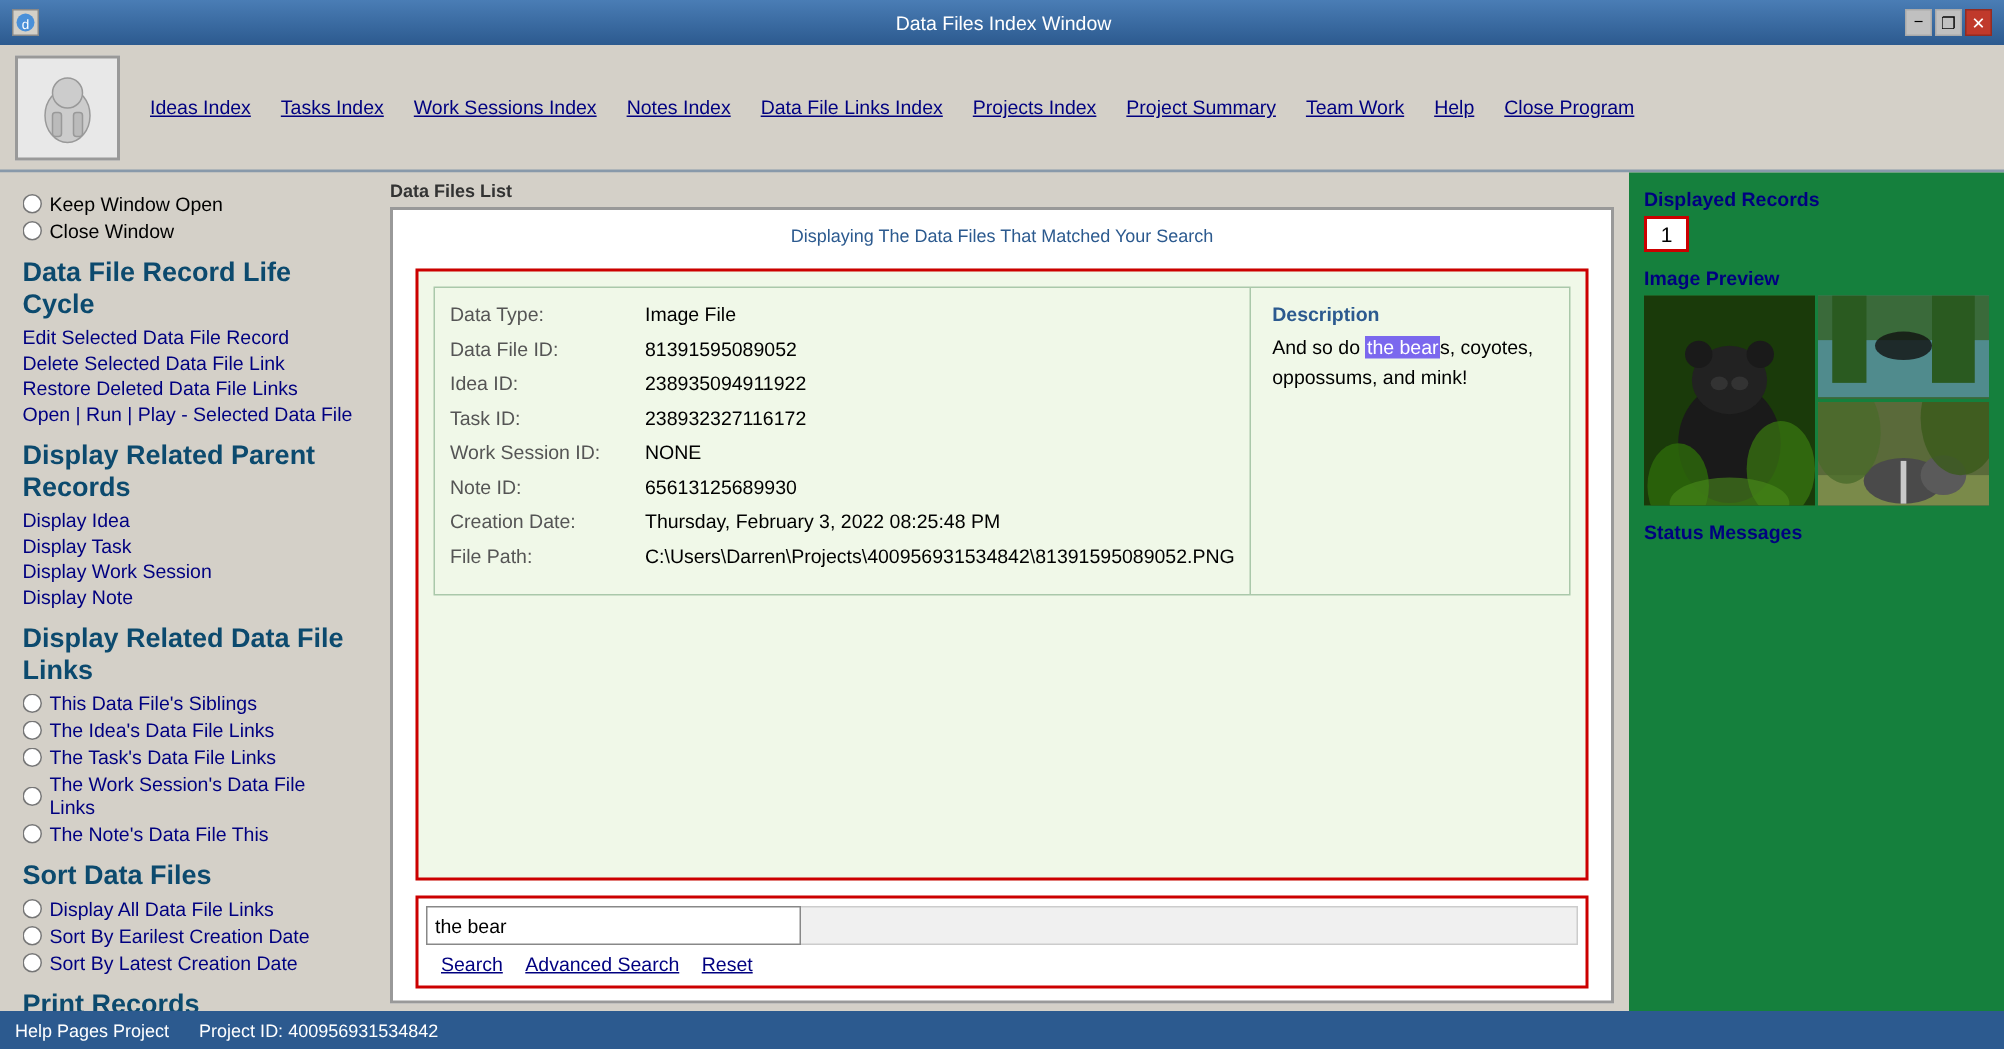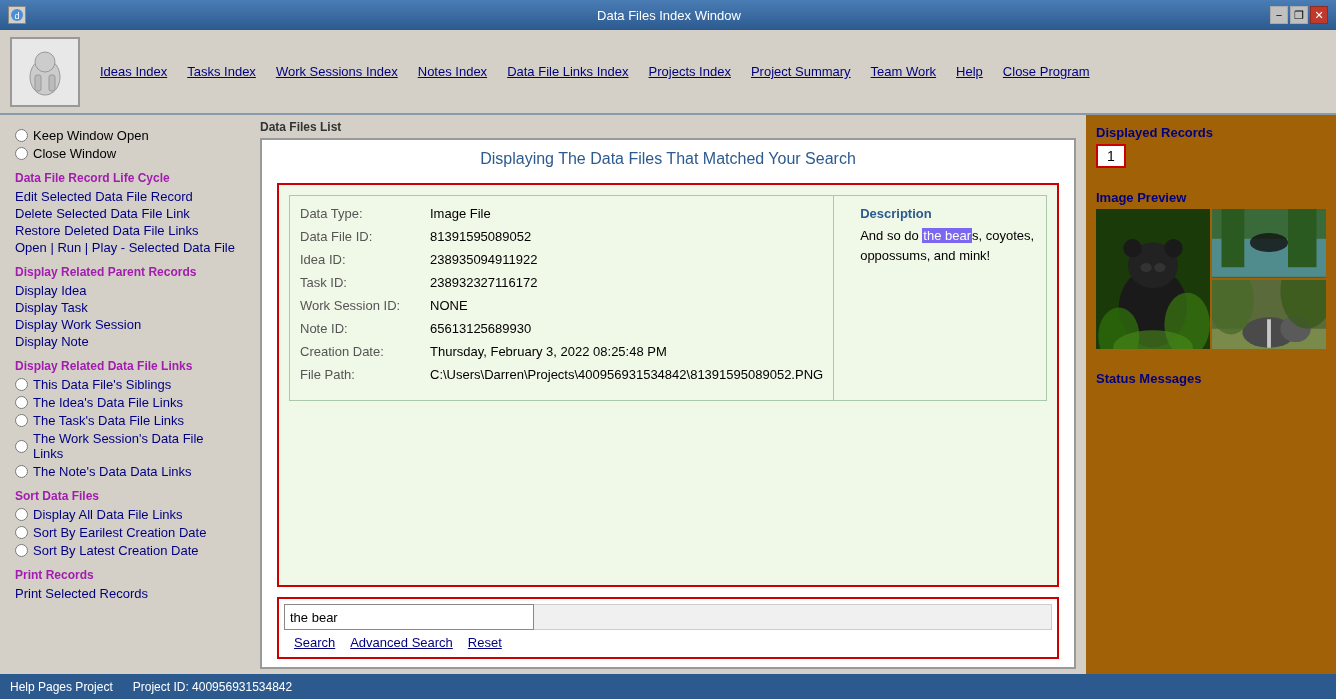--- a/index.html
+++ b/index.html
@@ -68,21 +68,21 @@
       background: #d4d0c8;
       flex-shrink: 0;
       overflow-y: auto;
     }
     .sidebar-item {
       display: flex; align-items: center; gap: 5px;
       margin: 3px 0; font-size: 13px;
     }
     .sidebar-item input[type="radio"] { cursor: pointer; }
     .sidebar-link { color: #000080; text-decoration: none; cursor: pointer; font-size: 13px; }
-    .sidebar-section-title { font-weight: bold; color: #a21caf; margin: 10px 0 4px 0; font-size: 12px; }
+    .sidebar-section-title { font-weight: bold; color: #0c4a6e; margin: 10px 0 4px 0; font-size: 18px; }
     .sidebar-plain-link { color: #000080; text-decoration: none; cursor: pointer; font-size: 13px; display: block; margin: 2px 0; }
 
     
     .content-area {
       flex: 1;
       padding: 5px 10px;
       display: flex;
       flex-direction: column;
     }
     .data-files-list-label {
@@ -90,36 +90,36 @@
     }
     .content-panel {
       border: 2px solid #999;
       background: white;
       flex: 1;
       display: flex;
       flex-direction: column;
     }
     .content-title {
       text-align: center;
-      font-size: 16px;
+      font-size: 12px;
       color: #2c5a8f;
       padding: 10px;
       font-weight: normal;
     }
     .record-outer {
       border: 2px solid #cc0000;
       margin: 5px 15px;
       background: #f0f8e8;
       padding: 10px;
       flex: 1;
     }
     .record-inner {
       display: grid;
       grid-template-columns: 1fr 1fr;
-      gap: 16px;
+      gap: 4px;
       border: 1px solid #aac8aa;
       background: #f0f8e8;
     }
     .record-left { padding: 10px; border-right: 1px solid #aac8aa; }
     .record-right { padding: 10px; }
     .field-row { display: flex; margin-bottom: 8px; }
     .field-label { color: #555; width: 130px; flex-shrink: 0; }
     .field-value { color: #000; }
     .desc-title { color: #2c5a8f; font-weight: bold; margin-bottom: 5px; }
     .desc-text { color: #000; line-height: 1.5; }
@@ -143,25 +143,25 @@
     .search-buttons { display: flex; gap: 5px; margin-top: 3px; padding-left: 5px; }
     .search-btn {
       color: #000080; text-decoration: underline;
       background: none; border: none; cursor: pointer; font-size: 13px; padding: 2px 5px;
     }
 
     
     .right-panel {
       width: 250px;
       padding: 10px;
-      background: #a16207;
+      background: #15803d;
       flex-shrink: 0;
       display: flex;
       flex-direction: column;
-      gap: 22px;
+      gap: 10px;
     }
     .right-section-title { font-weight: bold; color: #000080; font-size: 13px; margin-bottom: 4px; }
     .displayed-records-box {
       display: flex; align-items: flex-start; gap: 10px;
     }
     .record-count-box {
       border: 2px solid #cc0000;
       padding: 2px 8px;
       font-size: 14px;
       background: white;
@@ -279,21 +279,21 @@
     <div class="sidebar-item">
       <input type="radio" name="link-filter" style="">
       <a class="sidebar-link">The Task's Data File Links</a>
     </div>
     <div class="sidebar-item">
       <input type="radio" name="link-filter" style="">
       <a class="sidebar-link">The Work Session's Data File Links</a>
     </div>
     <div class="sidebar-item">
       <input type="radio" name="link-filter" style="">
-      <a class="sidebar-link">The Note's Data Data Links</a>
+      <a class="sidebar-link">The Note's Data File This</a>
     </div>
 
     <div class="sidebar-section-title">Sort Data Files</div>
     <div class="sidebar-item">
       <input type="radio" name="sort-filter" style="">
       <a class="sidebar-link">Display All Data File Links</a>
     </div>
     <div class="sidebar-item">
       <input type="radio" name="sort-filter" style="">
       <a class="sidebar-link">Sort By Earilest Creation Date</a>

